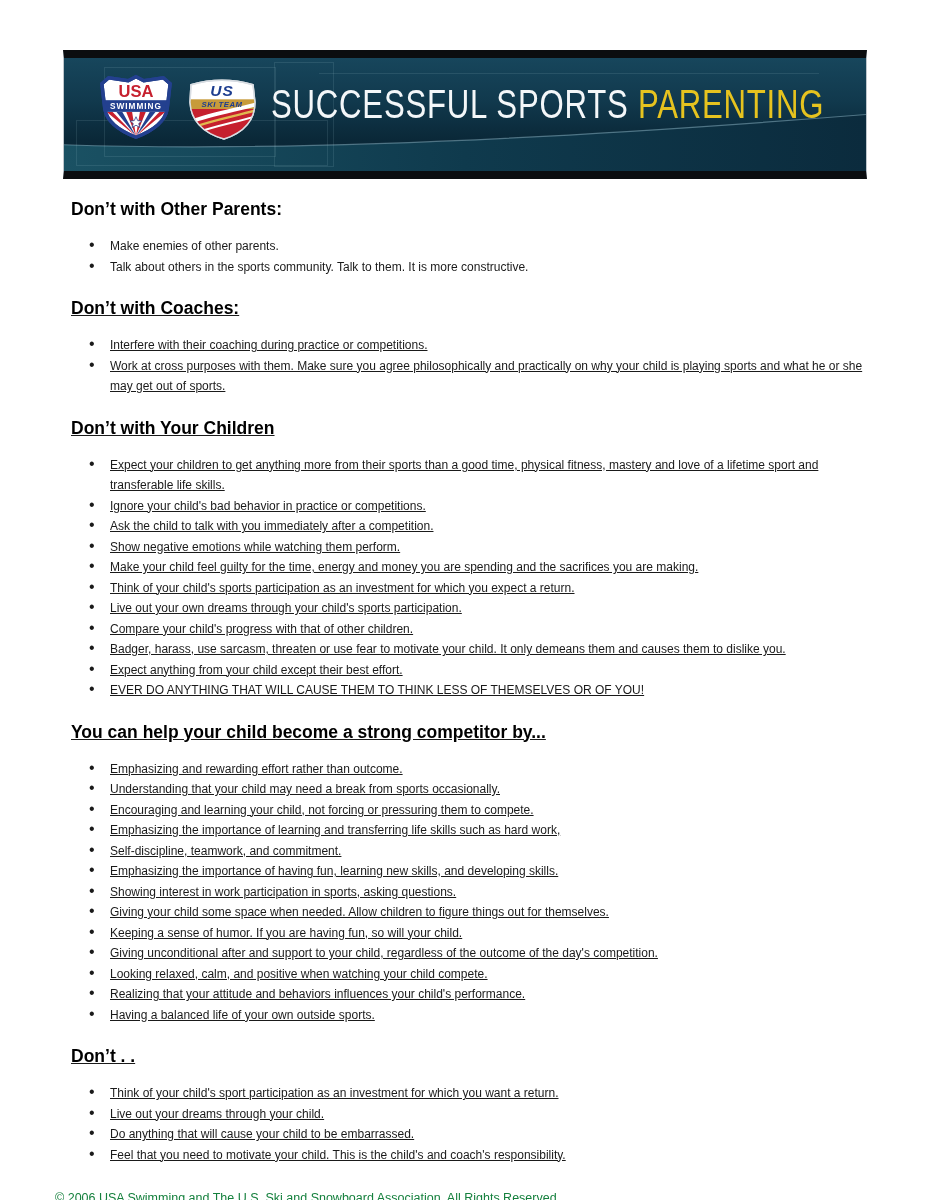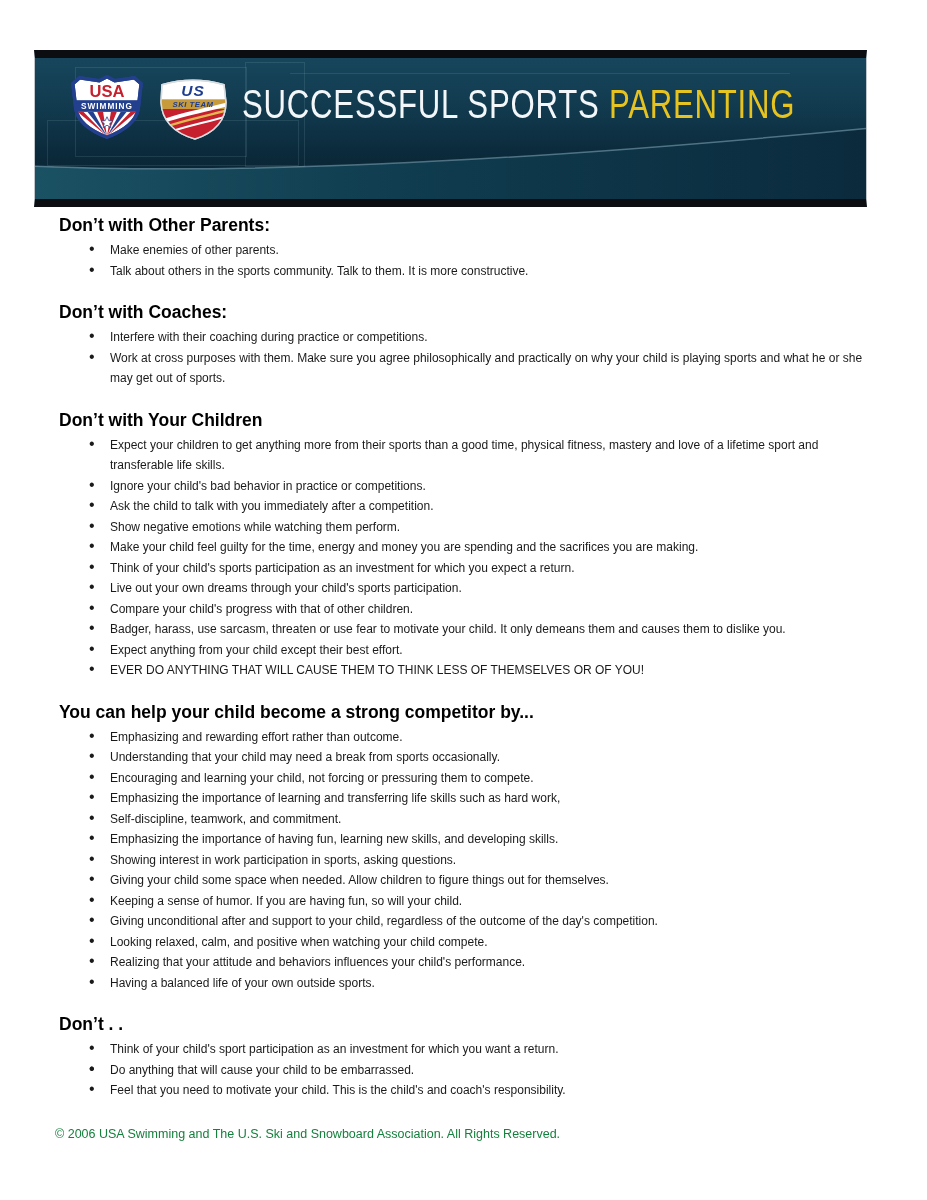--- a/index.html
+++ b/index.html
@@ -7,22 +7,22 @@
     width: 927px; height: 1200px;
     background: #ffffff;
     font-family: "Liberation Sans", "DejaVu Sans", sans-serif;
     color: #1a1a1a;
     overflow: hidden;
   }
 
   
   .banner {
     position: relative;
-    margin: 50px 60px 0 34px;
-    height: 157px;
+    margin: 50px 60px 0 63px;
+    height: 129px;
     box-sizing: border-box;
     border-top: 8px solid #0b0d10;
     border-bottom: 8px solid #0b0d10;
     border-left: 1px solid #bfc6cc;
     border-right: 1px solid #bfc6cc;
   }
   .banner-main {
     position: absolute; inset: 0;
     background: linear-gradient(180deg, #17465c 0%, #11394d 38%, #0a2838 72%, #0b2334 100%);
     overflow: hidden;
@@ -52,23 +52,23 @@
     font-weight: 400;
     color: #f4f7f9;
   }
   .title-yellow { color: #e6c31f; }
 
   
   .content { padding: 4px 45px 0 55px; }
   .section-heading {
     font-size: 17.5px; line-height: 21px;
     font-weight: bold; color: #000;
-    margin: 4px;
-  }
-  .section + .section { margin-top: 21px; }
+    margin: 16px;
+  }
+  .section + .section { margin-top: 21px; text-decoration: underline; }
   .bullet-list { list-style: none; margin: 0; padding: 0; }
   .bullet-item {
     position: relative;
     padding-left: 55px;
     font-size: 12px;
     line-height: 20.5px;
   }
   .marker { position: absolute; left: 34px; top: -1px; }
   .marker::before { content: "\2022"; font-size: 16px; }
 
@@ -194,20 +194,20 @@
         <li class="bullet-item"><span class="marker"></span><span>Giving unconditional after and support to your child, regardless of the outcome of the day's competition.</span></li>
         <li class="bullet-item"><span class="marker"></span><span>Looking relaxed, calm, and positive when watching your child compete.</span></li>
         <li class="bullet-item"><span class="marker"></span><span>Realizing that your attitude and behaviors influences your child's performance.</span></li>
         <li class="bullet-item"><span class="marker"></span><span>Having a balanced life of your own outside sports.</span></li>
       </ul>
     </div>
     <div class="section">
       <h2 class="section-heading">Don’t . .</h2>
       <ul class="bullet-list">
         <li class="bullet-item"><span class="marker"></span><span>Think of your child's sport participation as an investment for which you want a return.</span></li>
-        <li class="bullet-item"><span class="marker"></span></li>
+        <li class="bullet-item"><span class="marker"></span><span>Live out your dreams through your child.</span></li>
         <li class="bullet-item"><span class="marker"></span><span>Do anything that will cause your child to be embarrassed.</span></li>
         <li class="bullet-item"><span class="marker"></span><span>Feel that you need to motivate your child. This is the child's and coach's responsibility.</span></li>
       </ul>
     </div>
   </div>
 
 <div class="footer">© 2006 USA Swimming and The U.S. Ski and Snowboard Association. All Rights Reserved.</div>
 
 </body></html>

